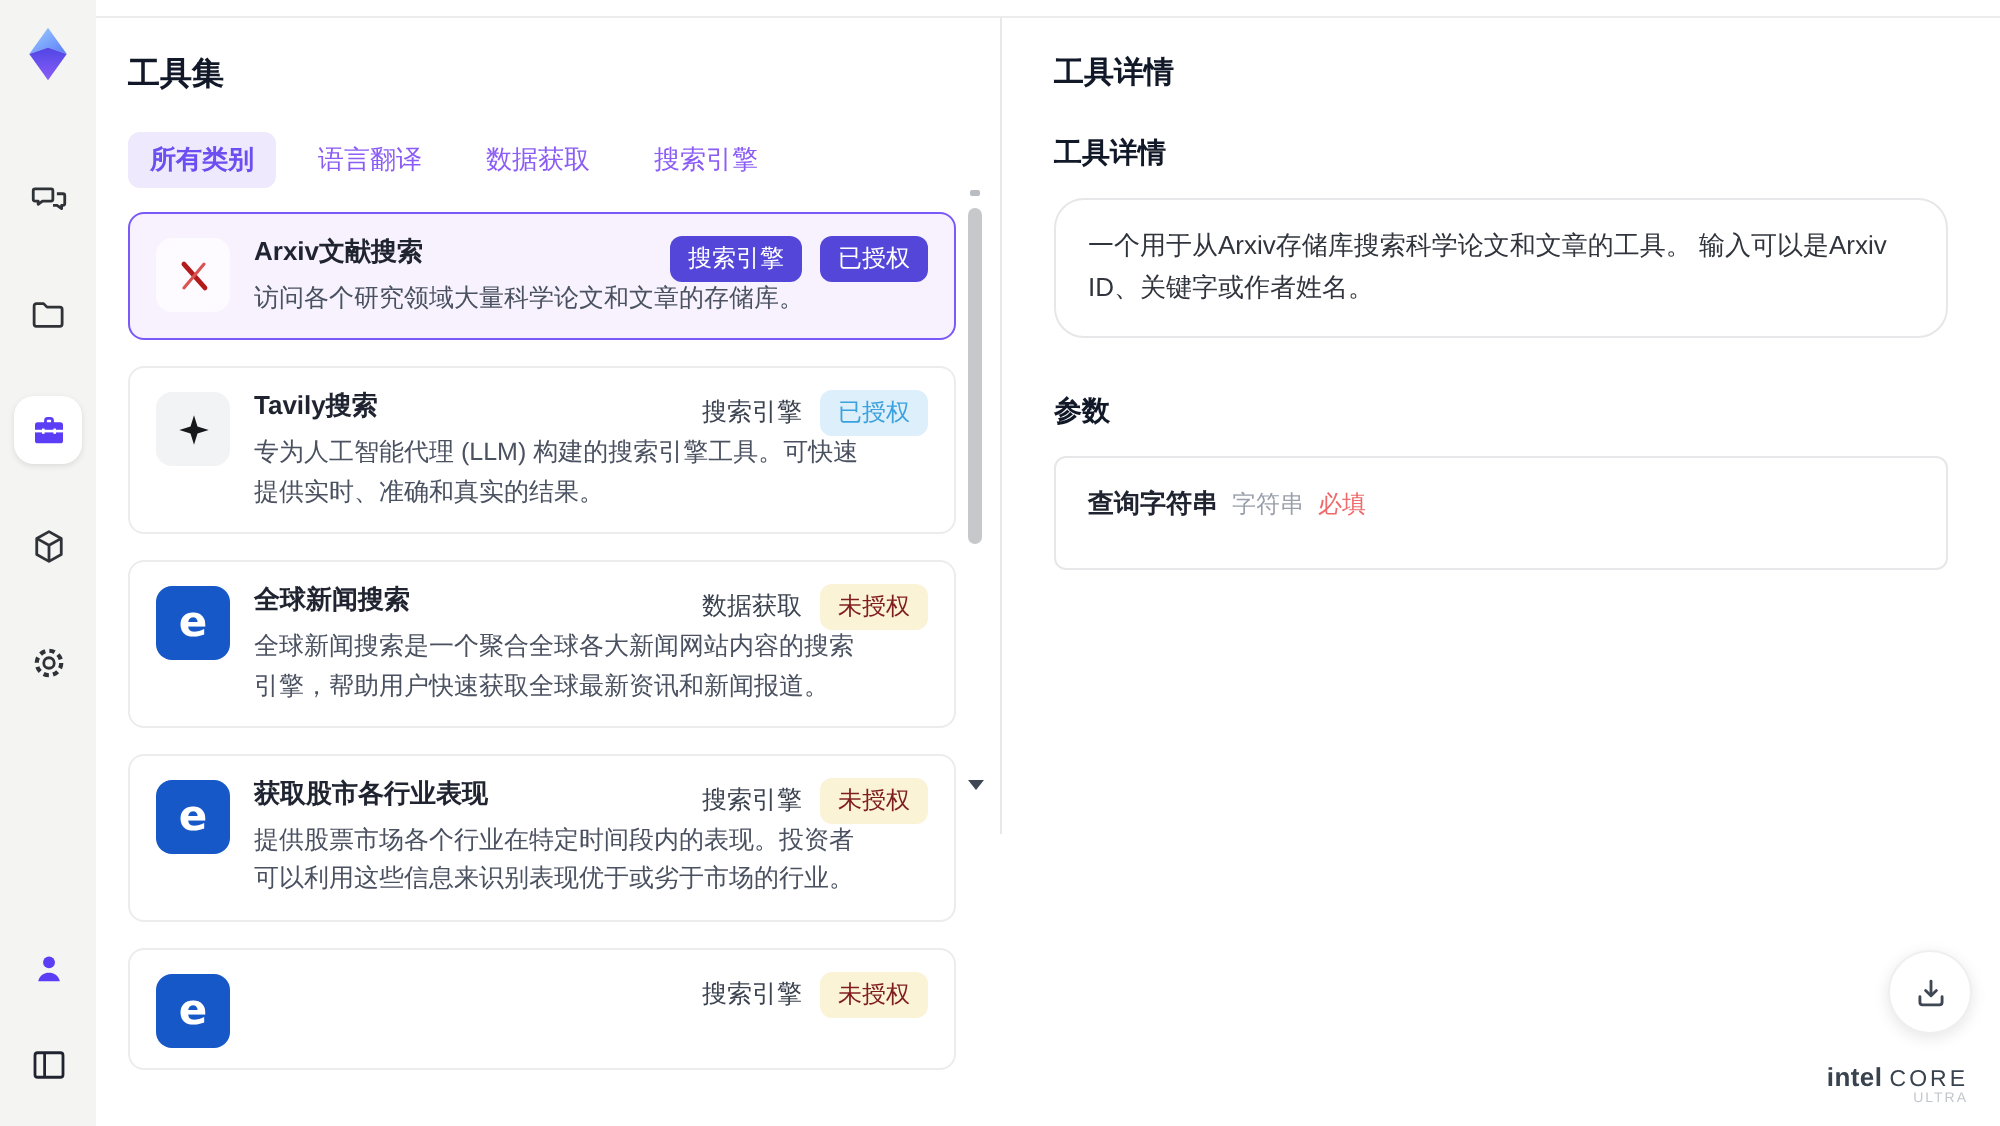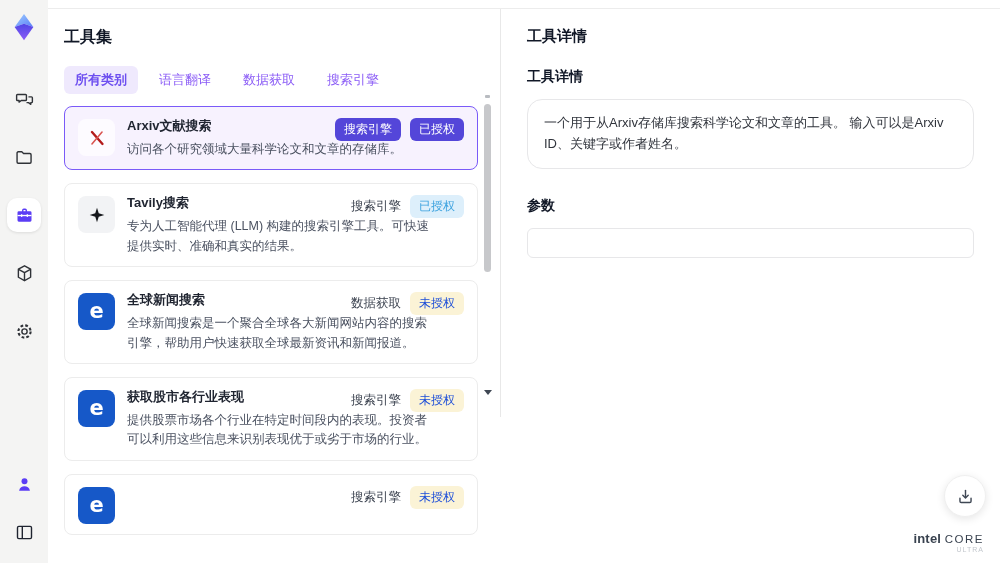--- a/index.html
+++ b/index.html
@@ -38,21 +38,21 @@
   .tool-icon .glyph-e { color:#fff; font-size:21px; font-weight:700; line-height:1;
     font-family:"DejaVu Sans",sans-serif; }
   .tool-main { flex:1; min-width:0; padding-right:2px; }
   .tool-name { font-size:13px; font-weight:700; color:#1f2430; margin-bottom:5px; }
   .tool-desc { font-size:12.5px; color:#4a5160; line-height:1.55; max-width:312px; }
   .tool-badges { position:absolute; top:11px; right:13px; display:flex; gap:9px; align-items:center; }
   .cat-plain { font-size:12.5px; color:#3c4350; }
   .pill { font-size:12px; padding:3px 9px; border-radius:6px; white-space:nowrap; }
   .pill-solid { background:#5446d9; color:#fff; }
   .pill-blue { background:#ddeffb; color:#3ba2df; }
-  .pill-yellow { background:#fbf3d6; color:#1d4ed8; }
+  .pill-yellow { background:#fbf3d6; color:#7f1d1d; }
 
   
   .list-scrollbar { position:absolute; top:86px; bottom:4px; right:9px; width:7px; }
   .scroll-updash { position:absolute; top:0; left:1px; width:5px; height:3px; background:#b9bcc1; border-radius:1px; }
   .scroll-thumb { position:absolute; top:9px; left:0; width:7px; height:168px; background:#c7c8cb; border-radius:4px; }
   .scroll-downarrow { position:absolute; bottom:18px; left:0; width:0; height:0;
     border-left:4px solid transparent; border-right:4px solid transparent; border-top:5px solid #3f4754; }
 
   
   .details-panel { flex:1; border-left:1px solid #e8e8e8; padding:18px 26px; }
@@ -238,20 +238,25 @@
     </div>
 
     <div class="details-panel">
       <div class="details-title">工具详情</div>
 
       <div class="section-heading">工具详情</div>
       <div class="intro-box">一个用于从Arxiv存储库搜索科学论文和文章的工具。 输入可以是Arxiv ID、关键字或作者姓名。</div>
 
       <div class="section-heading">参数</div>
       <div class="param-box">
+        <div class="param-head">
+          <span class="param-name">查询字符串</span>
+          <span class="param-type">字符串</span>
+          <span class="param-required">必填</span>
+        </div>
       </div>
     </div>
   </div>
 </div>
 
 <div class="download-fab">
   <svg viewBox="0 0 24 24" fill="none" stroke="#3f4754" stroke-width="1.8" stroke-linecap="round" stroke-linejoin="round">
     <path d="M12 4.5v8.3"></path>
     <path d="M8.6 10.4L12 13.8l3.4-3.4"></path>
     <path d="M5 14.3v3.6A1.6 1.6 0 0 0 6.6 19.5h10.8A1.6 1.6 0 0 0 19 17.9v-3.6"></path>

